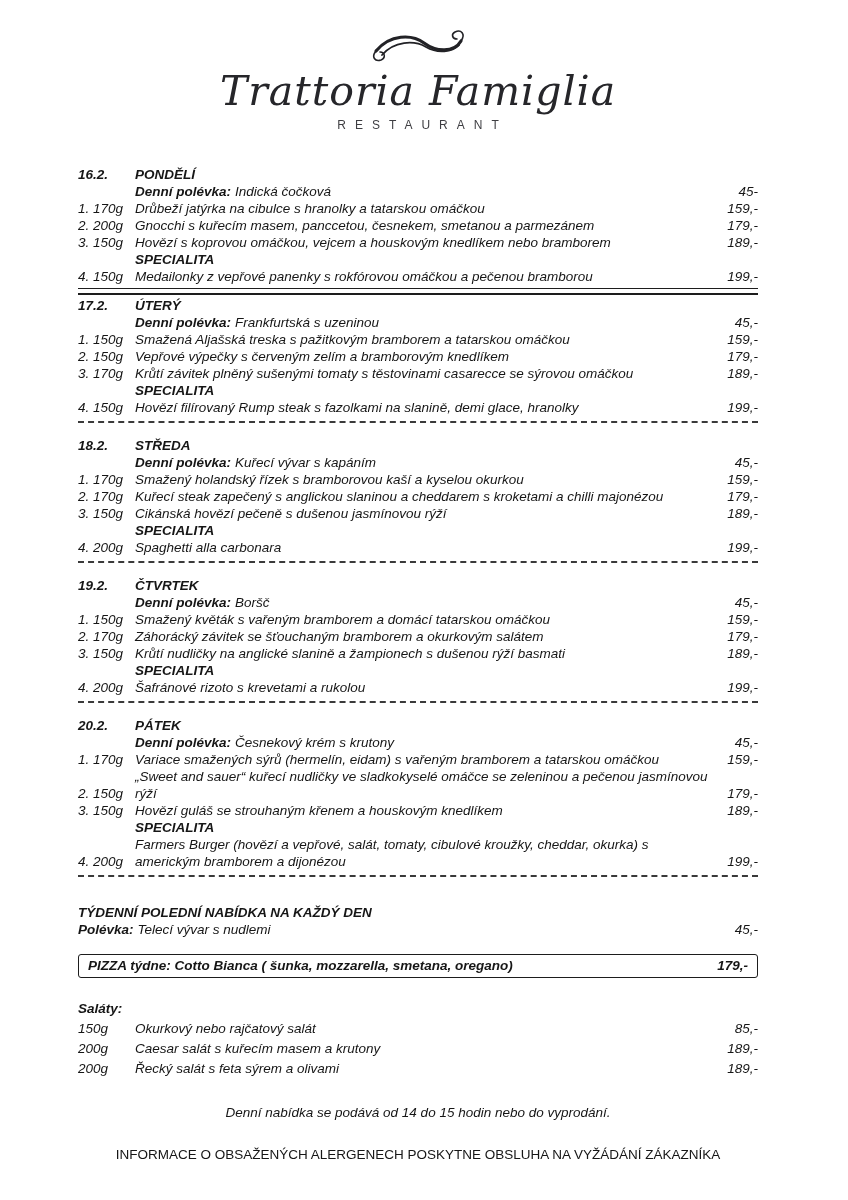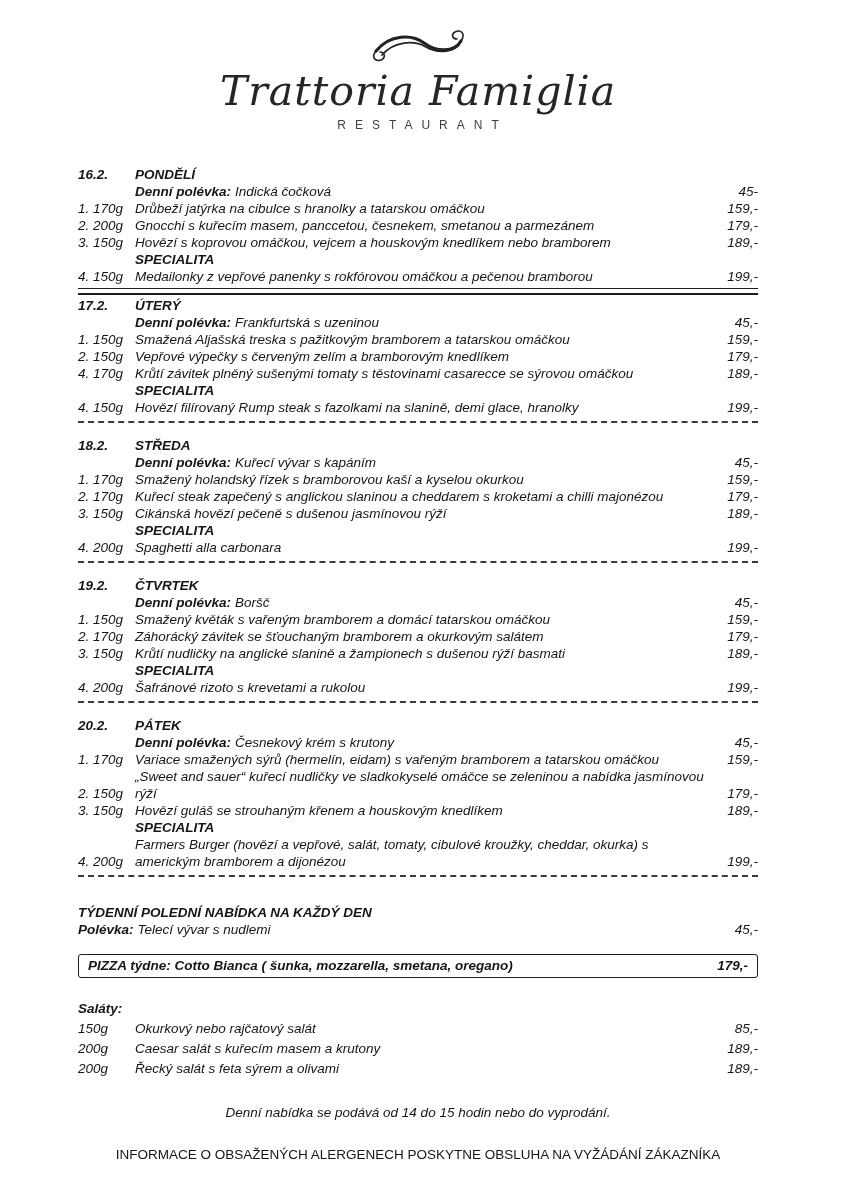--- a/index.html
+++ b/index.html
@@ -115,21 +115,21 @@
       <span class="col-nw">1. 150g</span>
       <span class="col-desc">Smažená Aljašská treska s pažitkovým bramborem a tatarskou omáčkou</span>
       <span class="col-price">159,-</span>
     </div>
     <div class="row">
       <span class="col-nw">2. 150g</span>
       <span class="col-desc">Vepřové výpečky s červeným zelím a bramborovým knedlíkem</span>
       <span class="col-price">179,-</span>
     </div>
     <div class="row">
-      <span class="col-nw">4. 170g</span>
+      <span class="col-nw">3. 170g</span>
       <span class="col-desc">Krůtí závitek plněný sušenými tomaty s těstovinami casarecce se sýrovou omáčkou</span>
       <span class="col-price">189,-</span>
     </div>
     <div class="row">
       <span class="col-nw"></span>
       <span class="col-desc b">SPECIALITA</span>
     </div>
     <div class="row">
       <span class="col-nw">4. 150g</span>
       <span class="col-desc">Hovězí filírovaný Rump steak s fazolkami na slanině, demi glace, hranolky</span>
@@ -222,21 +222,21 @@
       <span class="col-desc"><b>Denní polévka:</b><span class="soup-name">Česnekový krém s krutony</span></span>
       <span class="col-price">45,-</span>
     </div>
     <div class="row">
       <span class="col-nw">1. 170g</span>
       <span class="col-desc">Variace smažených sýrů (hermelín, eidam) s vařeným bramborem a tatarskou omáčkou</span>
       <span class="col-price">159,-</span>
     </div>
     <div class="row">
       <span class="col-nw">2. 150g</span>
-      <span class="col-desc">„Sweet and sauer“ kuřecí nudličky ve sladkokyselé omáčce se zeleninou a nabídka jasmínovou rýží</span>
+      <span class="col-desc">„Sweet and sauer“ kuřecí nudličky ve sladkokyselé omáčce se zeleninou a pečenou jasmínovou rýží</span>
       <span class="col-price">179,-</span>
     </div>
     <div class="row">
       <span class="col-nw">3. 150g</span>
       <span class="col-desc">Hovězí guláš se strouhaným křenem a houskovým knedlíkem</span>
       <span class="col-price">189,-</span>
     </div>
     <div class="row">
       <span class="col-nw"></span>
       <span class="col-desc b">SPECIALITA</span>

